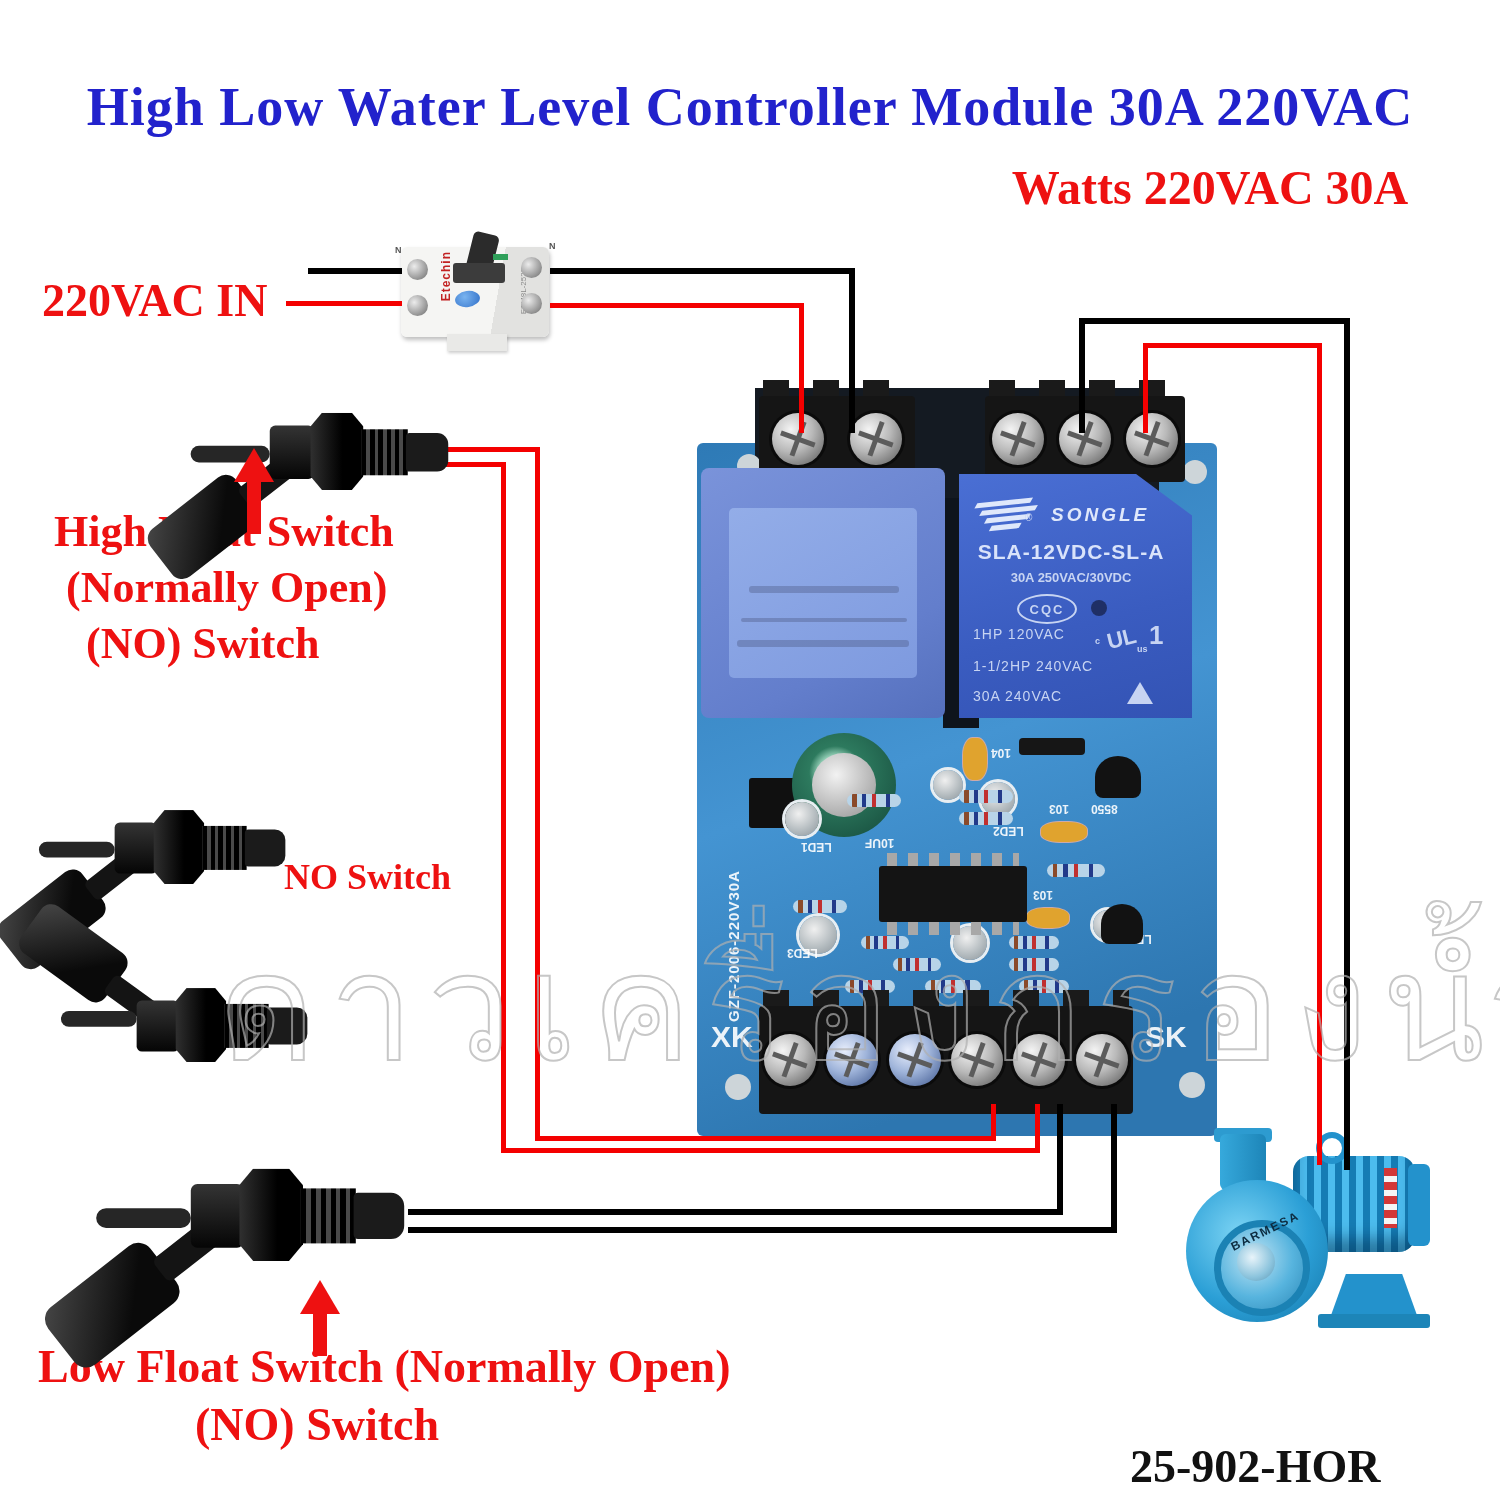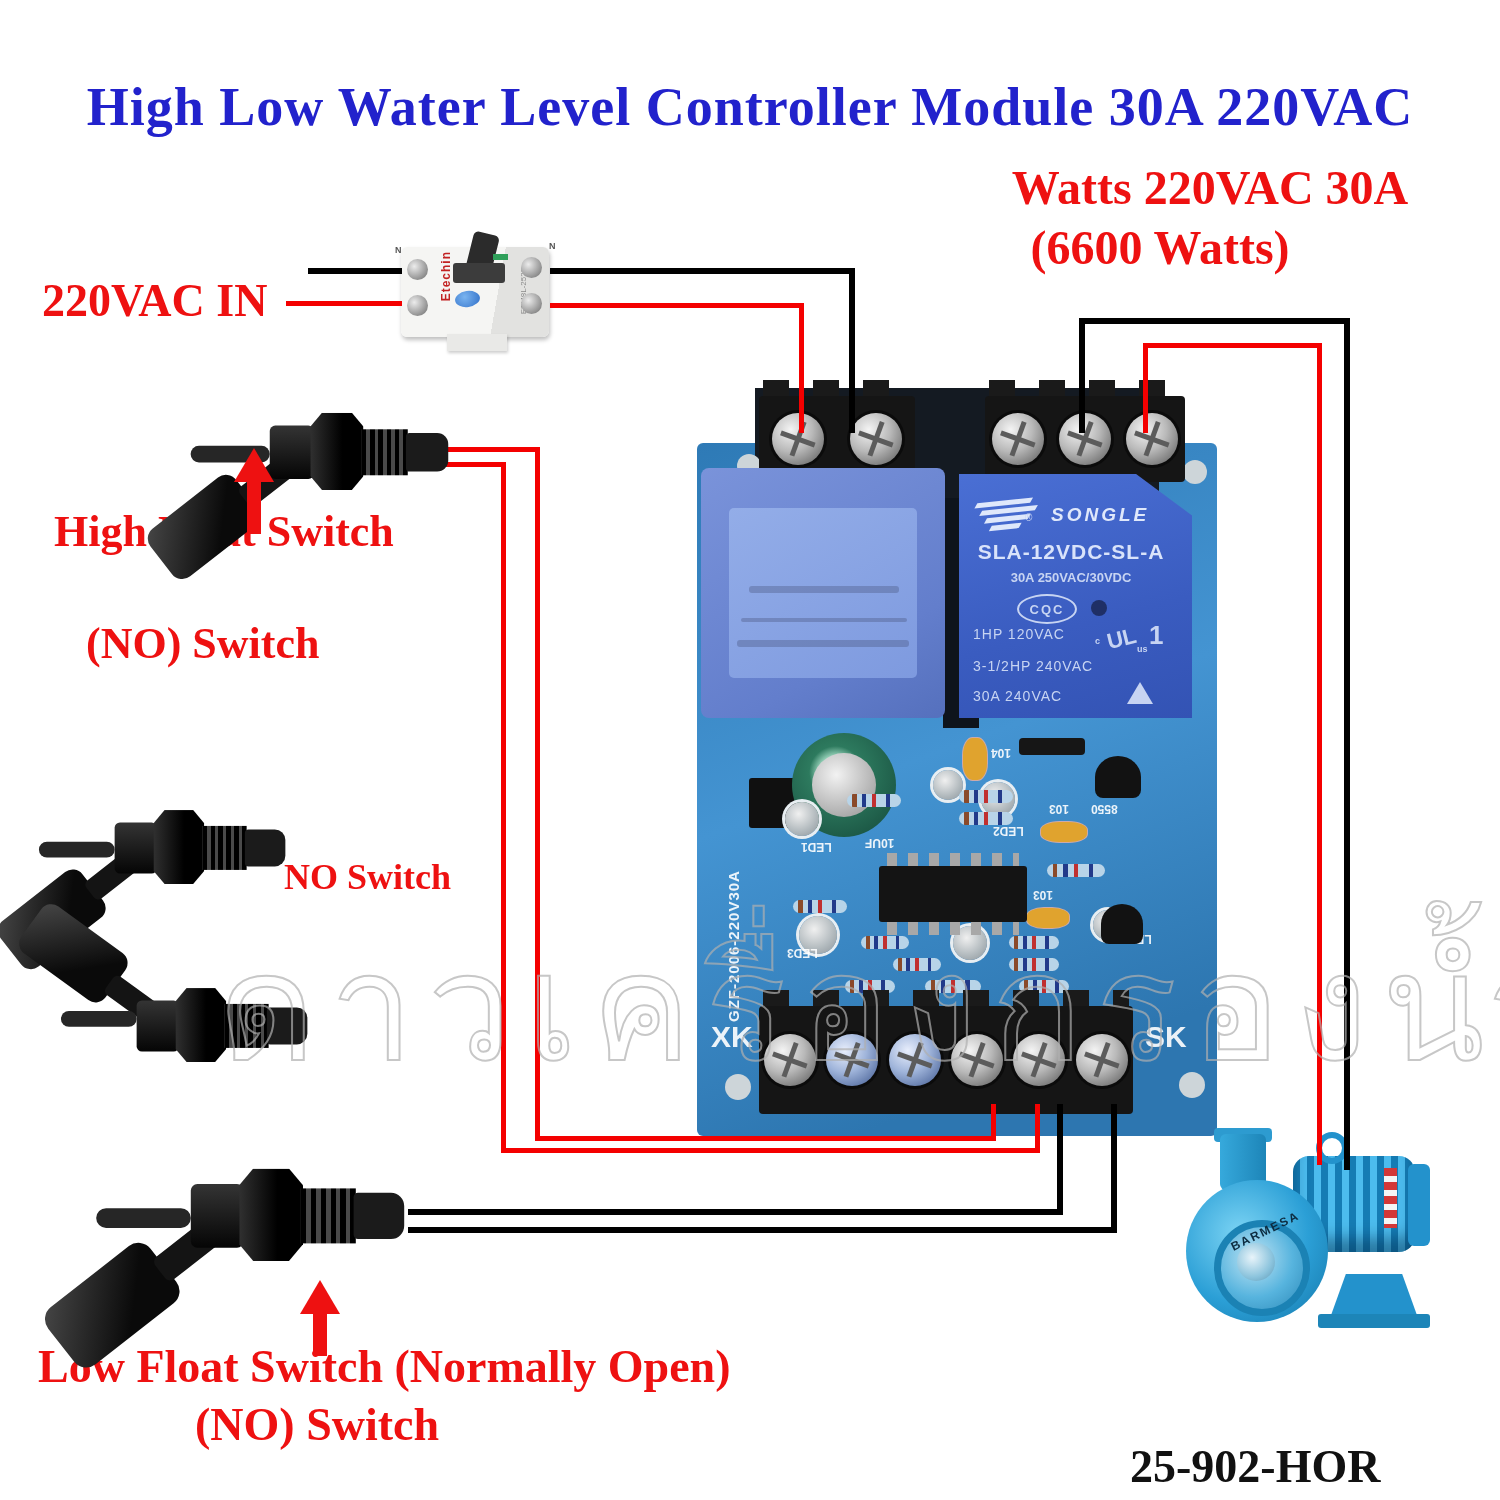--- a/index.html
+++ b/index.html
@@ -140,21 +140,20 @@
   .pm-brand{position:absolute;left:40px;top:96px;transform:rotate(-26deg);font-family:"Liberation Sans",sans-serif;
             font-size:12px;font-weight:bold;color:#0d2c40;letter-spacing:2px;}
 </style>
 </head>
 <body>
 
 <div id="stage">
 
   <div class="abs title" style="top:76px;left:0;">High Low Water Level Controller Module 30A 220VAC</div>
   <div class="abs red-lbl" style="left:950px;top:160px;width:520px;text-align:center;font-size:48px;">Watts 220VAC 30A</div>
-  <div class="abs red-lbl" style="left:900px;top:220px;width:520px;text-align:center;font-size:48px;">(6600 Watts)</div>
   <div class="abs red-lbl" style="left:42px;top:274px;font-size:46px;">220VAC  IN</div>
 
   <div class="wh" style="left:308px;top:268px;width:94px;"></div>
   <div class="wh" style="left:550px;top:268px;width:305px;"></div>
   <div class="wv" style="left:849px;top:268px;height:165px;"></div>
   <div class="wv" style="left:1079px;top:318px;height:115px;"></div>
   <div class="wh" style="left:1079px;top:318px;width:271px;"></div>
   <div class="wv" style="left:1344px;top:318px;height:852px;"></div>
   <div class="wh" style="left:408px;top:1209px;width:655px;"></div>
   <div class="wv" style="left:1057px;top:1104px;height:110px;"></div>
@@ -244,20 +243,21 @@
   <div class="up-arrow" style="left:232px;top:448px;">
     <div class="head"></div>
     <div class="shaft" style="height:52px;"></div>
   </div>
   <div class="up-arrow" style="left:298px;top:1280px;">
     <div class="head"></div>
     <div class="shaft" style="height:42px;"></div>
   </div>
 
   <div class="abs red-lbl" style="left:54px;top:506px;font-size:44px;">High Float Switch</div>
+  <div class="abs red-lbl" style="left:66px;top:562px;font-size:44px;">(Normally Open)</div>
   <div class="abs red-lbl" style="left:86px;top:618px;font-size:44px;">(NO) Switch</div>
   <div class="abs red-lbl" style="left:284px;top:856px;font-size:36px;">NO Switch</div>
   <div class="abs red-lbl" style="left:38px;top:1340px;font-size:46px;">Low Float Switch  (Normally Open)</div>
   <div class="abs red-lbl" style="left:195px;top:1398px;font-size:46px;">(NO) Switch</div>
   <div class="abs black-lbl" style="left:1130px;top:1440px;font-size:46px;">25-902-HOR</div>
 
   <div id="board" class="abs" style="left:697px;top:388px;">
     <div class="pcb-base"></div>
     <div class="pcb-dark"></div>
     <div class="pcb-dark2"></div>
@@ -294,21 +294,21 @@
       <div class="songle">SONGLE</div>
       <div class="rmodel">SLA-12VDC-SL-A</div>
       <div class="rrating">30A  250VAC/30VDC</div>
       <div class="cqc">CQC</div>
       <div class="rdot"></div>
       <div class="rline" style="top:152px;">1HP 120VAC</div>
       <div class="ulsmall abs" style="left:136px;top:162px;">c</div>
       <div class="ulmark">UL</div>
       <div class="ulsmall abs" style="left:178px;top:170px;">us</div>
       <div class="ulnum">1</div>
-      <div class="rline" style="top:184px;">3-1/2HP 240VAC</div>
+      <div class="rline" style="top:184px;">1-1/2HP 240VAC</div>
       <div class="rline" style="top:214px;">30A  240VAC</div>
       <div class="rtri"></div>
     </div>
 
     <div class="regu"></div>
     <div class="ecap"></div>
     <div class="ycap" style="left:266px;top:350px;width:24px;height:42px;"></div>
     <div class="silk rot180 abs" style="left:294px;top:358px;font-size:12px;">104</div>
     <div class="dio" style="left:322px;top:350px;width:66px;height:17px;"></div>
     <div class="tcan" style="left:398px;top:368px;width:46px;height:42px;"></div>

